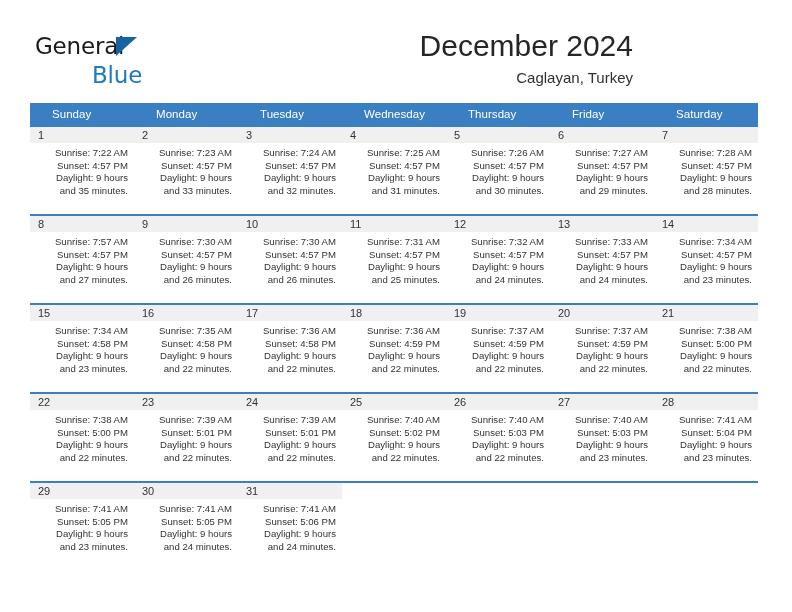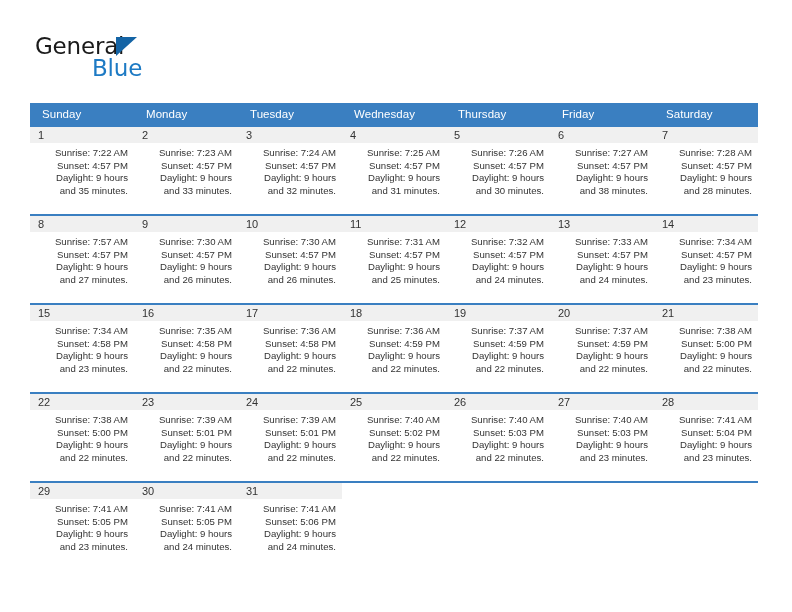--- a/index.html
+++ b/index.html
@@ -53,21 +53,21 @@
     left: 81px;
     top: 4px;
     width: 0;
     height: 0;
     border-top: 19px solid #1464a5;
     border-right: 21px solid transparent;
   }
   .brand-blue {
     position: absolute;
     left: 57px;
-    top: 22px;
+    top: 29px;
     font-size: 23px;
     letter-spacing: -0.2px;
     color: #1d7ac4;
     font-family: "DejaVu Sans", sans-serif;
     font-weight: 400;
   }
 
   .title-block {
     position: absolute;
     right: 35px;
@@ -104,21 +104,21 @@
     table-layout: fixed;
   }
   table.cal col { width: 104px; }
 
   thead th.dow {
     background: #3a7fc1;
     color: #ffffff;
     font-size: 11.5px;
     font-weight: 400;
     text-align: left;
-    padding: 5px 0 5px 12px;
+    padding: 5px 0 5px 22px;
     height: 21px;
     box-sizing: border-box;
     vertical-align: middle;
     border: none;
     letter-spacing: 0.05px;
   }
 
   tbody td.daycell {
     vertical-align: top;
     padding: 0;
@@ -162,20 +162,24 @@
 <div class="page">
 
   <div class="header">
 
     <div class="brand">
       <span class="brand-general">General</span>
       <span class="brand-triangle"></span>
       <span class="brand-blue">Blue</span>
     </div>
 
+    <div class="title-block">
+      <div class="month-title">December 2024</div>
+      <div class="location-sub">Caglayan, Turkey</div>
+    </div>
 
   </div>
 
   <div class="calendar">
     <table class="cal">
       <colgroup>
         <col>
           <col>
           <col>
           <col>
@@ -253,21 +257,21 @@
             </div>
           </td>
           <td class="daycell">
             <div class="daynum-band">
               <span class="daynum">6</span>
             </div>
             <div class="cellbody">
               <div class="cellline">Sunrise: 7:27 AM</div>
               <div class="cellline">Sunset: 4:57 PM</div>
               <div class="cellline">Daylight: 9 hours</div>
-              <div class="cellline">and 38 minutes.</div>
+              <div class="cellline">and 29 minutes.</div>
             </div>
           </td>
           <td class="daycell">
             <div class="daynum-band">
               <span class="daynum">7</span>
             </div>
             <div class="cellbody">
               <div class="cellline">Sunrise: 7:28 AM</div>
               <div class="cellline">Sunset: 4:57 PM</div>
               <div class="cellline">Daylight: 9 hours</div>

